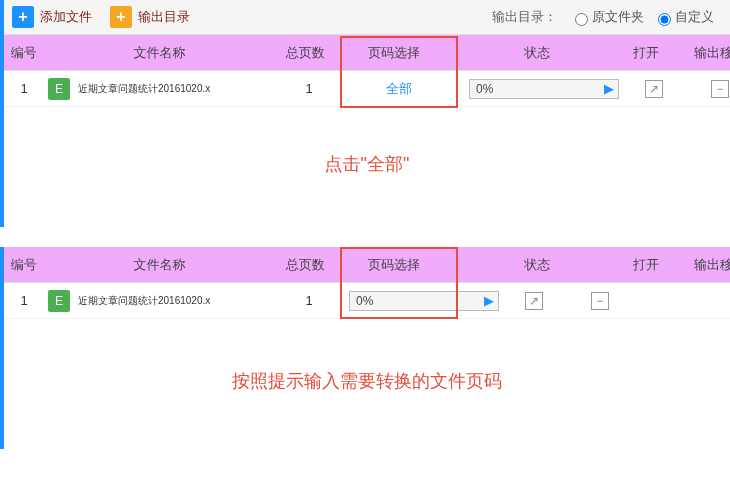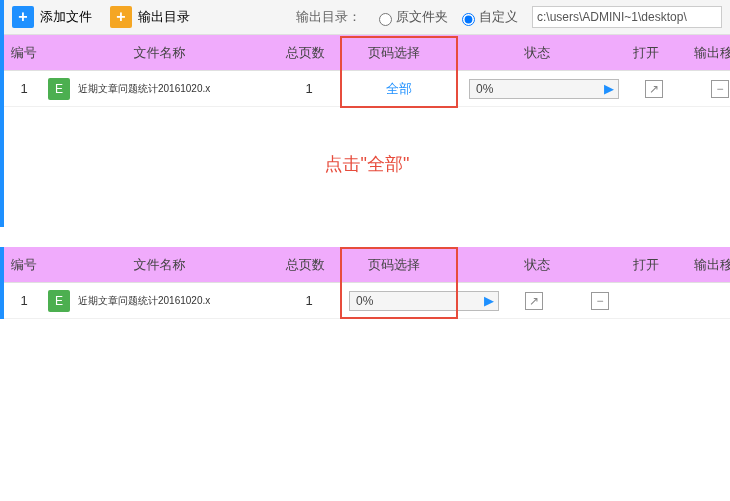--- a/index.html
+++ b/index.html
@@ -2,21 +2,21 @@
 <html><head>
 <meta charset="utf-8">
 <style>
   * { box-sizing: border-box; margin: 0; padding: 0; }
   body { font-family: "Microsoft YaHei", Arial, sans-serif; font-size: 13px; color: #333; background: #fff; width: 730px; }
   .panel { border-left: 4px solid #1e90ff; }
   .toolbar { display: flex; align-items: center; padding: 6px 8px; background: #f5f5f5; border-bottom: 1px solid #e0e0e0; gap: 6px; }
   .icon-btn { width: 22px; height: 22px; display: inline-flex; align-items: center; justify-content: center; color: #fff; font-size: 16px; font-weight: bold; border-radius: 2px; }
   .icon-blue { background: #1e90ff; }
   .icon-orange { background: #f5a623; }
-  .tb-label { color: #000000; margin-right: 12px; }
+  .tb-label { color: #7f1d1d; margin-right: 12px; }
   .out-label { color: #666; margin-left: auto; margin-right: 12px; }
   .radio-wrap { display: inline-flex; align-items: flex-end; gap: 4px; color: #555; margin-right: 8px; }
   .radio-wrap input { margin: 0; }
   .path-input { width: 190px; height: 22px; border: 1px solid #ccc; background: #fff; font-size: 12px; padding: 0 4px; color: #555; }
   .header-row, .data-row { display: flex; align-items: center; height: 36px; }
   .header-row { background: #f0abfc; border-bottom: 1px solid #e0e0e0; color: #444; font-size: 13px; }
   .data-row { border-bottom: 1px solid #f0f0f0; }
   .col-num { width: 40px; text-align: center; }
   .col-name { width: 235px; padding-left: 4px; display: flex; align-items: center; gap: 8px; }
   .col-name-hdr { width: 235px; text-align: center; }
@@ -48,21 +48,20 @@
     <span class="tb-label">输出目录</span>
     <span class="out-label">输出目录：</span>
     <label class="radio-wrap">
       <input type="radio" name="out1" style="">
       <span>原文件夹</span>
     </label>
     <label class="radio-wrap">
       <input type="radio" name="out1" checked="" style="">
       <span>自定义</span>
     </label>
-    <input class="path-input" value="c:\users\ADMINI~1\desktop\" style="">
   </div>
 
   <div class="header-row">
     <div class="col-num">编号</div>
     <div class="col-name-hdr">文件名称</div>
     <div class="col-pages">总页数</div>
     <div class="col-psel">页码选择</div>
     <div class="col-status">状态</div>
     <div class="col-open">打开</div>
     <div class="col-out">输出</div>
@@ -126,15 +125,18 @@
       </span>
     </div>
     <div class="col-open">
       <span class="icon-open">↗</span>
     </div>
     <div class="col-out">
       <span class="icon-minus">−</span>
     </div>
   </div>
 
+  <div style="height:130px;position:relative">
+    <div class="caption" style="padding-top:50px">按照提示输入需要转换的文件页码</div>
+  </div>
 
   <div class="red-box" style="left:336px;top:0px;width:118px;height:72px"></div>
 </div>
 
 </body></html>

